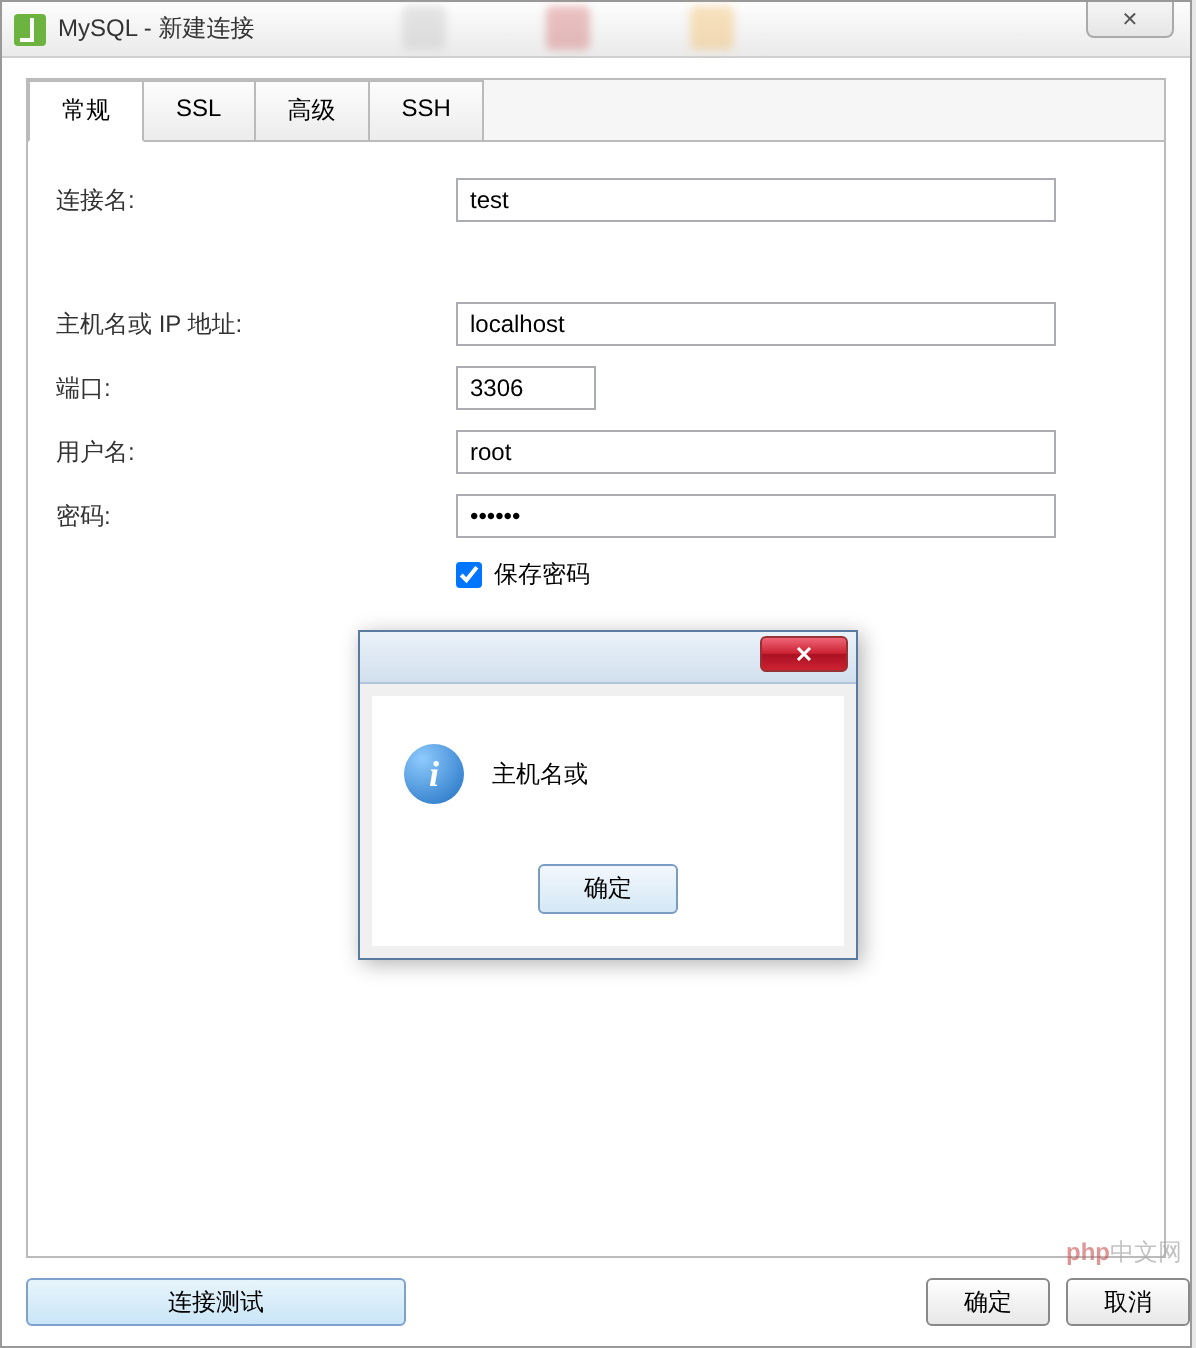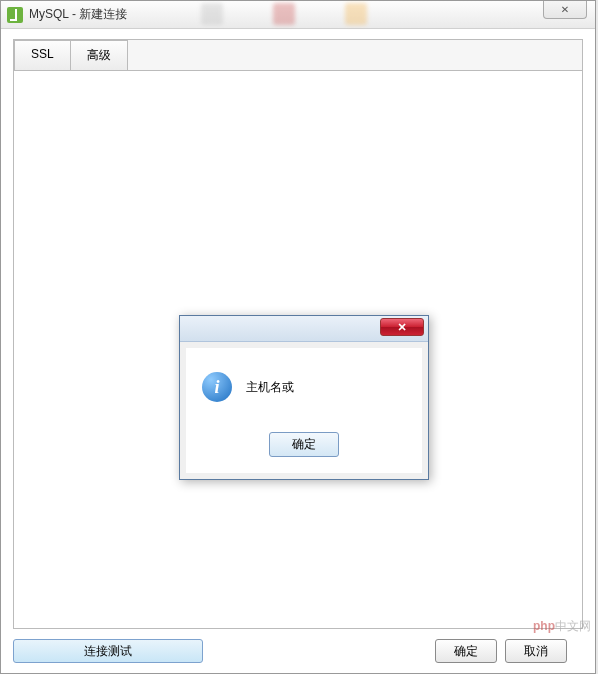--- a/index.html
+++ b/index.html
@@ -123,21 +123,21 @@
       display: flex;
       align-items: center;
       margin-left: 200px;
       margin-top: 6px;
     }
     .checkbox-row input { margin-right: 6px; }
     .footer {
       position: absolute;
       bottom: 10px;
       left: 12px;
-      right: 28px;
+      right: 0;
       display: flex;
       justify-content: space-between;
       align-items: center;
     }
     .btn {
       height: 24px;
       padding: 0 18px;
       border: 1px solid #8a8a8a;
       background: linear-gradient(#fefefe,#e8e8e8);
       border-radius: 3px;
@@ -261,22 +261,50 @@
         <span style="background:#f3b24a"></span>
     </div>
     <div class="titlebar-close">
       <span>✕</span>
     </div>
   </div>
 
   <div class="main-body">
     <div class="tab-container">
       <div class="tabs">
+        <div class="tab active"><span>常规</span></div>
         <div class="tab"><span>SSL</span></div>
         <div class="tab"><span>高级</span></div>
+        <div class="tab"><span>SSH</span></div>
+      </div>
+      <div class="tab-content">
+        <div class="form-row gap">
+          <div class="form-label">连接名:</div>
+          <input class="form-input input-wide" value="test" style="">
+        </div>
+        <div class="form-row">
+          <div class="form-label">主机名或 IP 地址:</div>
+          <input class="form-input input-wide" value="localhost" style="">
+        </div>
+        <div class="form-row">
+          <div class="form-label">端口:</div>
+          <input class="form-input input-small" value="3306" style="">
+        </div>
+        <div class="form-row">
+          <div class="form-label">用户名:</div>
+          <input class="form-input input-wide" value="root" style="">
+        </div>
+        <div class="form-row">
+          <div class="form-label">密码:</div>
+          <input class="form-input input-wide" type="text" value="••••••" style="">
+        </div>
+        <div class="checkbox-row">
+          <input type="checkbox" checked="" style="">
+          <span>保存密码</span>
+        </div>
       </div>
     </div>
   </div>
 
   <div class="footer">
     <button class="btn primary"><span>连接测试</span></button>
     <div class="footer-right">
       <button class="btn"><span>确定</span></button>
       <button class="btn"><span>取消</span></button>
     </div>

